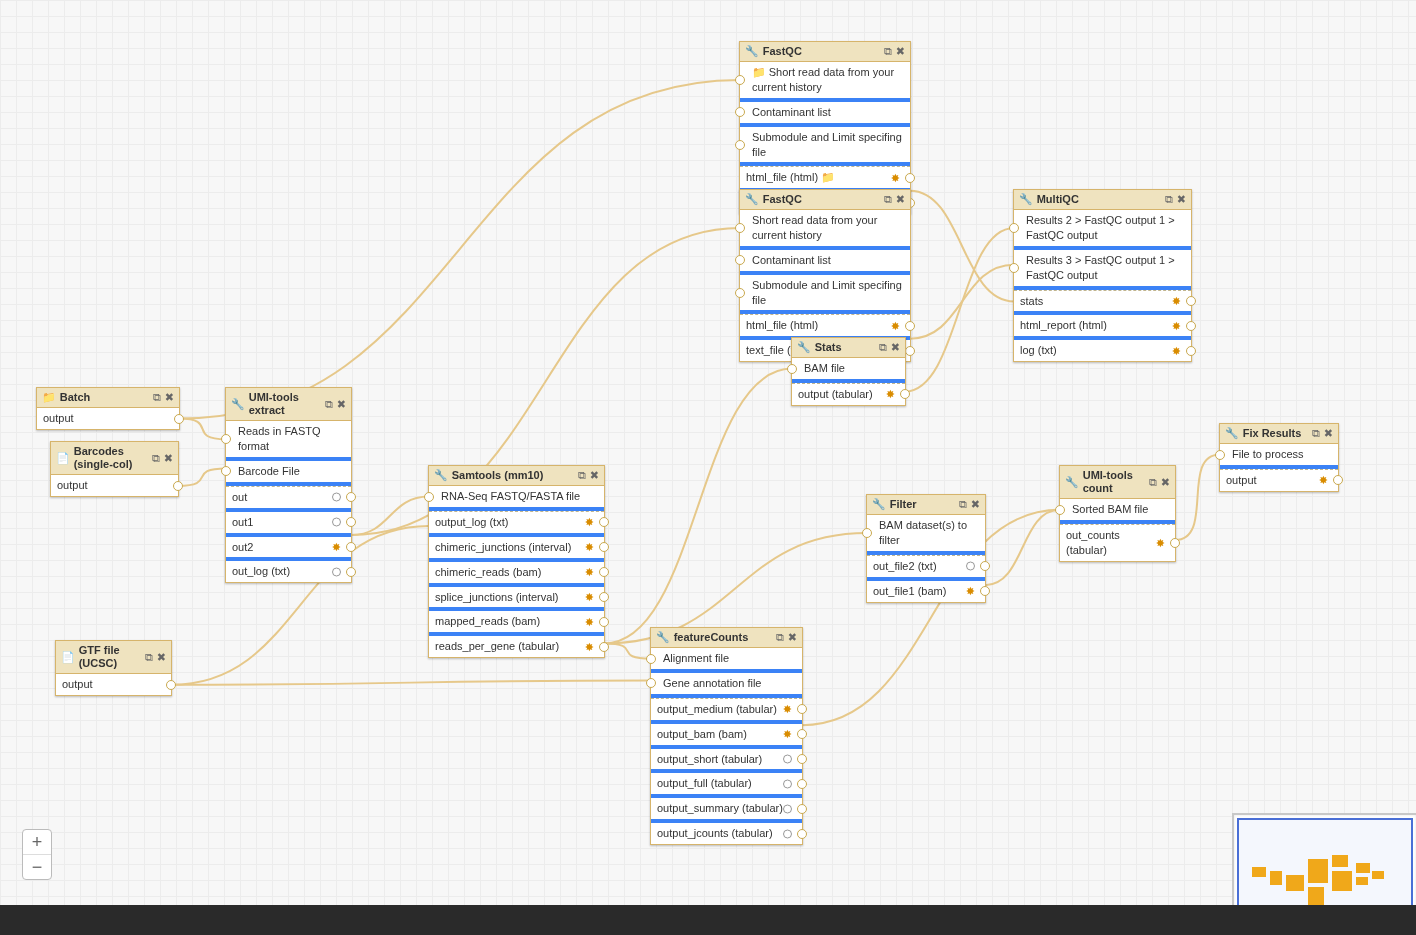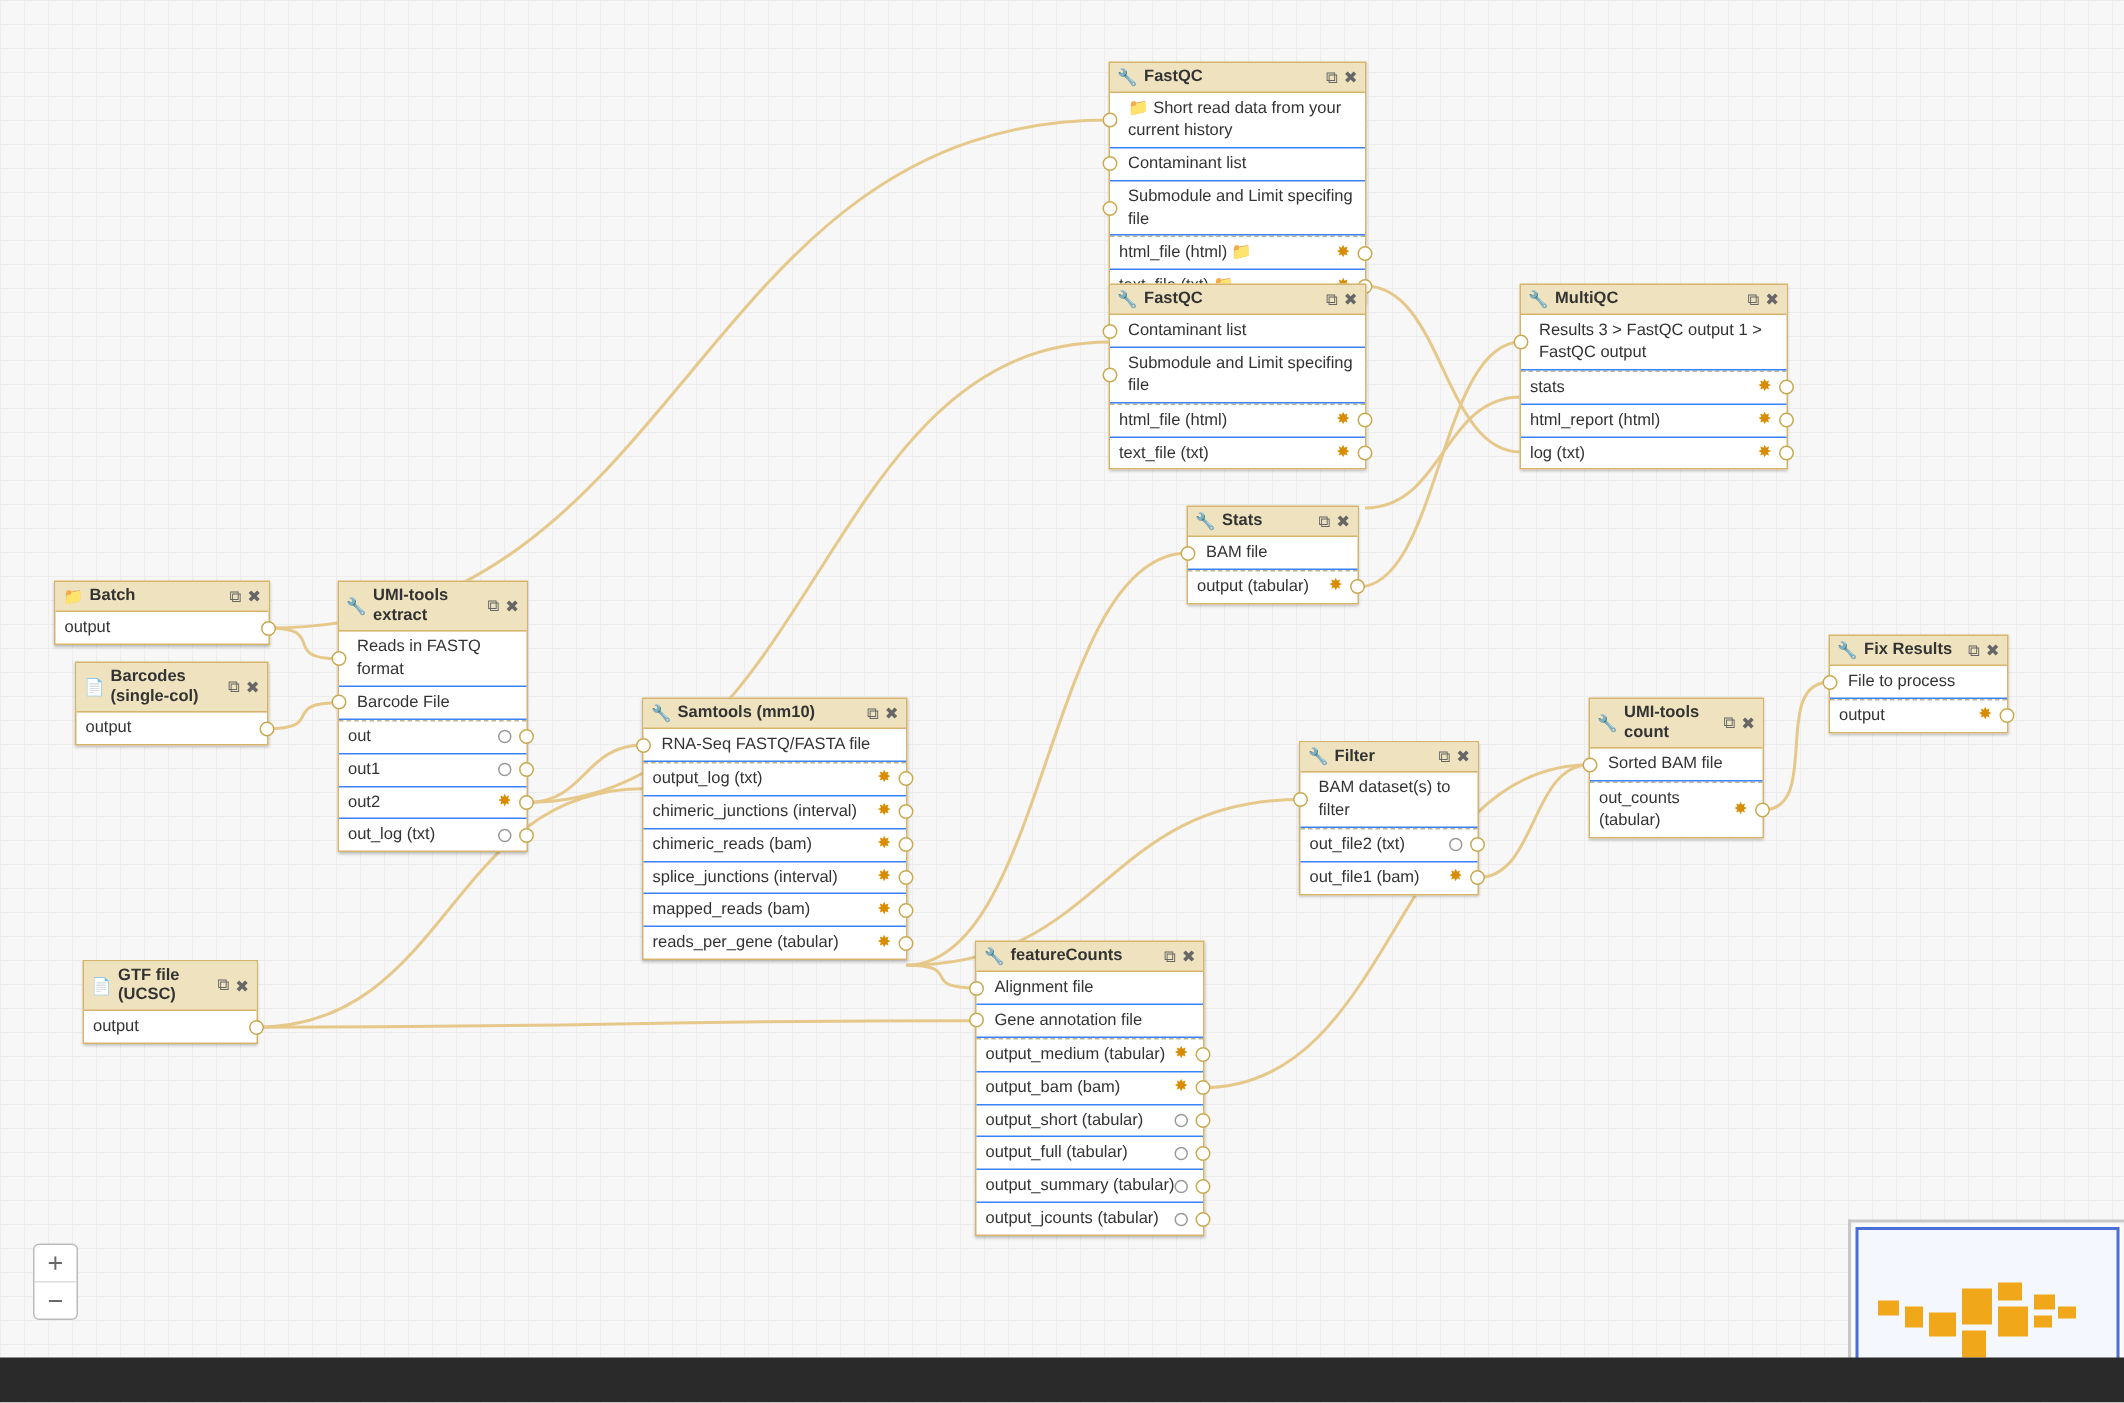--- a/index.html
+++ b/index.html
@@ -5,21 +5,21 @@
 html,body{margin:0;padding:0;width:1416px;height:935px;font-family:Arial,Helvetica,sans-serif;font-size:11px;color:#333;overflow:hidden;}
 #canvas{position:relative;width:1416px;height:935px;background-color:#f7f7f7;
   background-image:linear-gradient(#ececec 1px,transparent 1px),linear-gradient(90deg,#ececec 1px,transparent 1px),linear-gradient(#e3e3e3 1px,transparent 1px),linear-gradient(90deg,#e3e3e3 1px,transparent 1px);
   background-size:16px 16px,16px 16px,80px 80px,80px 80px;}
 svg.edges{position:absolute;top:0;left:0;width:1416px;height:935px;pointer-events:none;}
 svg.edges path{fill:none;stroke:#e6c88a;stroke-width:2;}
 .node{position:absolute;background:#fff;border:1px solid #d6b46b;box-shadow:0 1px 2px rgba(0,0,0,.25);}
 .node-header{background:#efe3bf;border-bottom:1px solid #d6b46b;padding:3px 5px;display:flex;align-items:center;gap:4px;white-space:nowrap;}
 .node-header .title{flex:1;font-weight:bold;white-space:normal;line-height:1.2;}
 .node-header .hicn{color:#666;}
-.row{position:relative;padding:3px 6px;border-bottom:1px solid #3b82f6;line-height:1.35;}
+.row{position:relative;padding:3px 6px;border-bottom:4px solid #3b82f6;line-height:1.35;}
 .row:last-child{border-bottom:none;}
 .row.in{padding-left:12px;}
 .row.out{padding-right:16px;}
 .sep{border-top:1px dashed #c0b58f;margin:0;}
 .port{position:absolute;width:8px;height:8px;border-radius:50%;background:#fff;border:1px solid #c9a94f;top:50%;transform:translateY(-50%);}
 .port.in{left:-5px;}
 .port.out{right:-5px;}
 .gear{position:absolute;right:10px;top:50%;transform:translateY(-50%);color:#d98c00;font-size:11px;}
 .circ{position:absolute;right:10px;top:50%;transform:translateY(-50%);width:7px;height:7px;border:1px solid #999;border-radius:50%;}
 .icn{font-size:11px;color:#555;}
@@ -148,20 +148,21 @@
       <div class="row out">html_file (html) 📁<span class="gear">✸</span><span class="port out"></span></div>
       <div class="row out">text_file (txt) 📁<span class="gear">✸</span><span class="port out"></span></div>
     </div>
     <div class="node" style="left: 739px; top: 189px; width: 170px;">
       <div class="node-header">
         <span class="icn">🔧</span>
         <span class="title">FastQC</span>
         <span class="hicn">⧉</span>
         <span class="hicn">✖</span>
       </div>
+      <div class="row in">Short read data from your current history<span class="port in"></span></div>
       <div class="row in">Contaminant list<span class="port in"></span></div>
       <div class="row in">Submodule and Limit specifing file<span class="port in"></span></div>
       <div class="sep"></div>
       <div class="row out">html_file (html)<span class="gear">✸</span><span class="port out"></span></div>
       <div class="row out">text_file (txt)<span class="gear">✸</span><span class="port out"></span></div>
     </div>
     <div class="node" style="left: 791px; top: 337px; width: 113px;">
       <div class="node-header">
         <span class="icn">🔧</span>
         <span class="title">Stats</span>
@@ -172,20 +173,21 @@
       <div class="sep"></div>
       <div class="row out">output (tabular)<span class="gear">✸</span><span class="port out"></span></div>
     </div>
     <div class="node" style="left: 1013px; top: 189px; width: 177px;">
       <div class="node-header">
         <span class="icn">🔧</span>
         <span class="title">MultiQC</span>
         <span class="hicn">⧉</span>
         <span class="hicn">✖</span>
       </div>
+      <div class="row in">Results 2 &gt; FastQC output 1 &gt; FastQC output<span class="port in"></span></div>
       <div class="row in">Results 3 &gt; FastQC output 1 &gt; FastQC output<span class="port in"></span></div>
       <div class="sep"></div>
       <div class="row out">stats<span class="gear">✸</span><span class="port out"></span></div>
       <div class="row out">html_report (html)<span class="gear">✸</span><span class="port out"></span></div>
       <div class="row out">log (txt)<span class="gear">✸</span><span class="port out"></span></div>
     </div>
     <div class="node" style="left: 866px; top: 494px; width: 118px;">
       <div class="node-header">
         <span class="icn">🔧</span>
         <span class="title">Filter</span>

